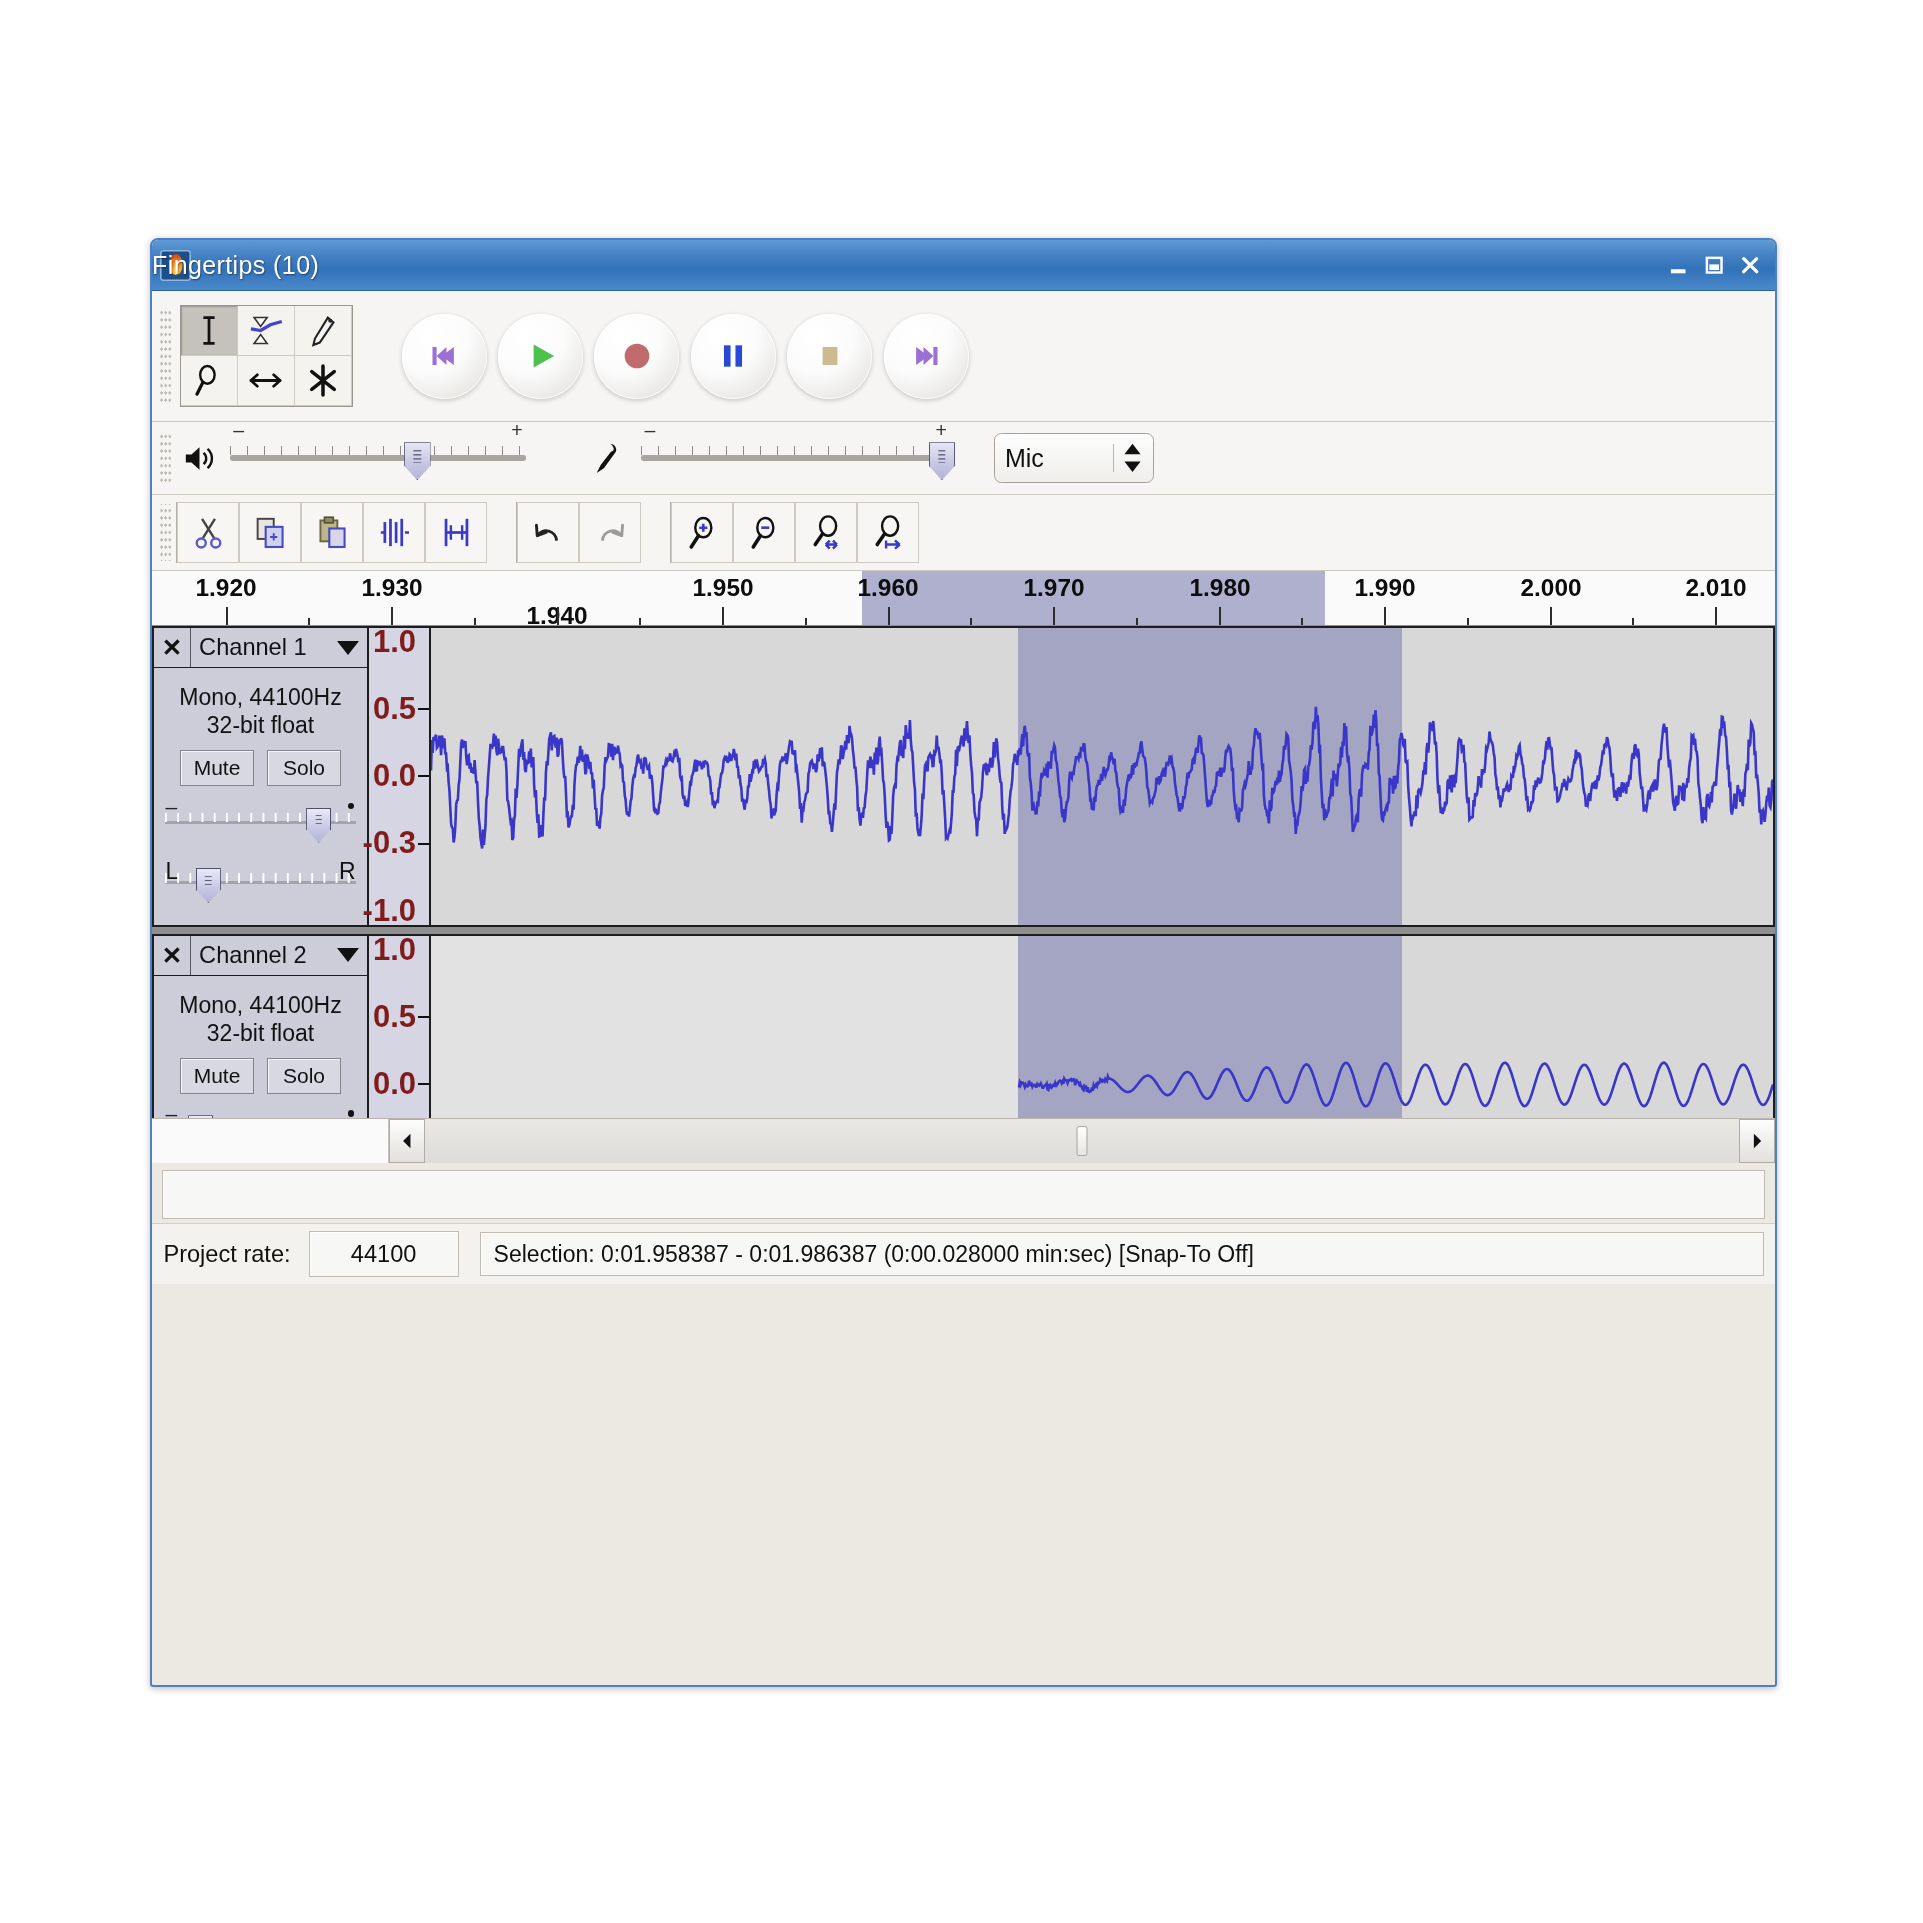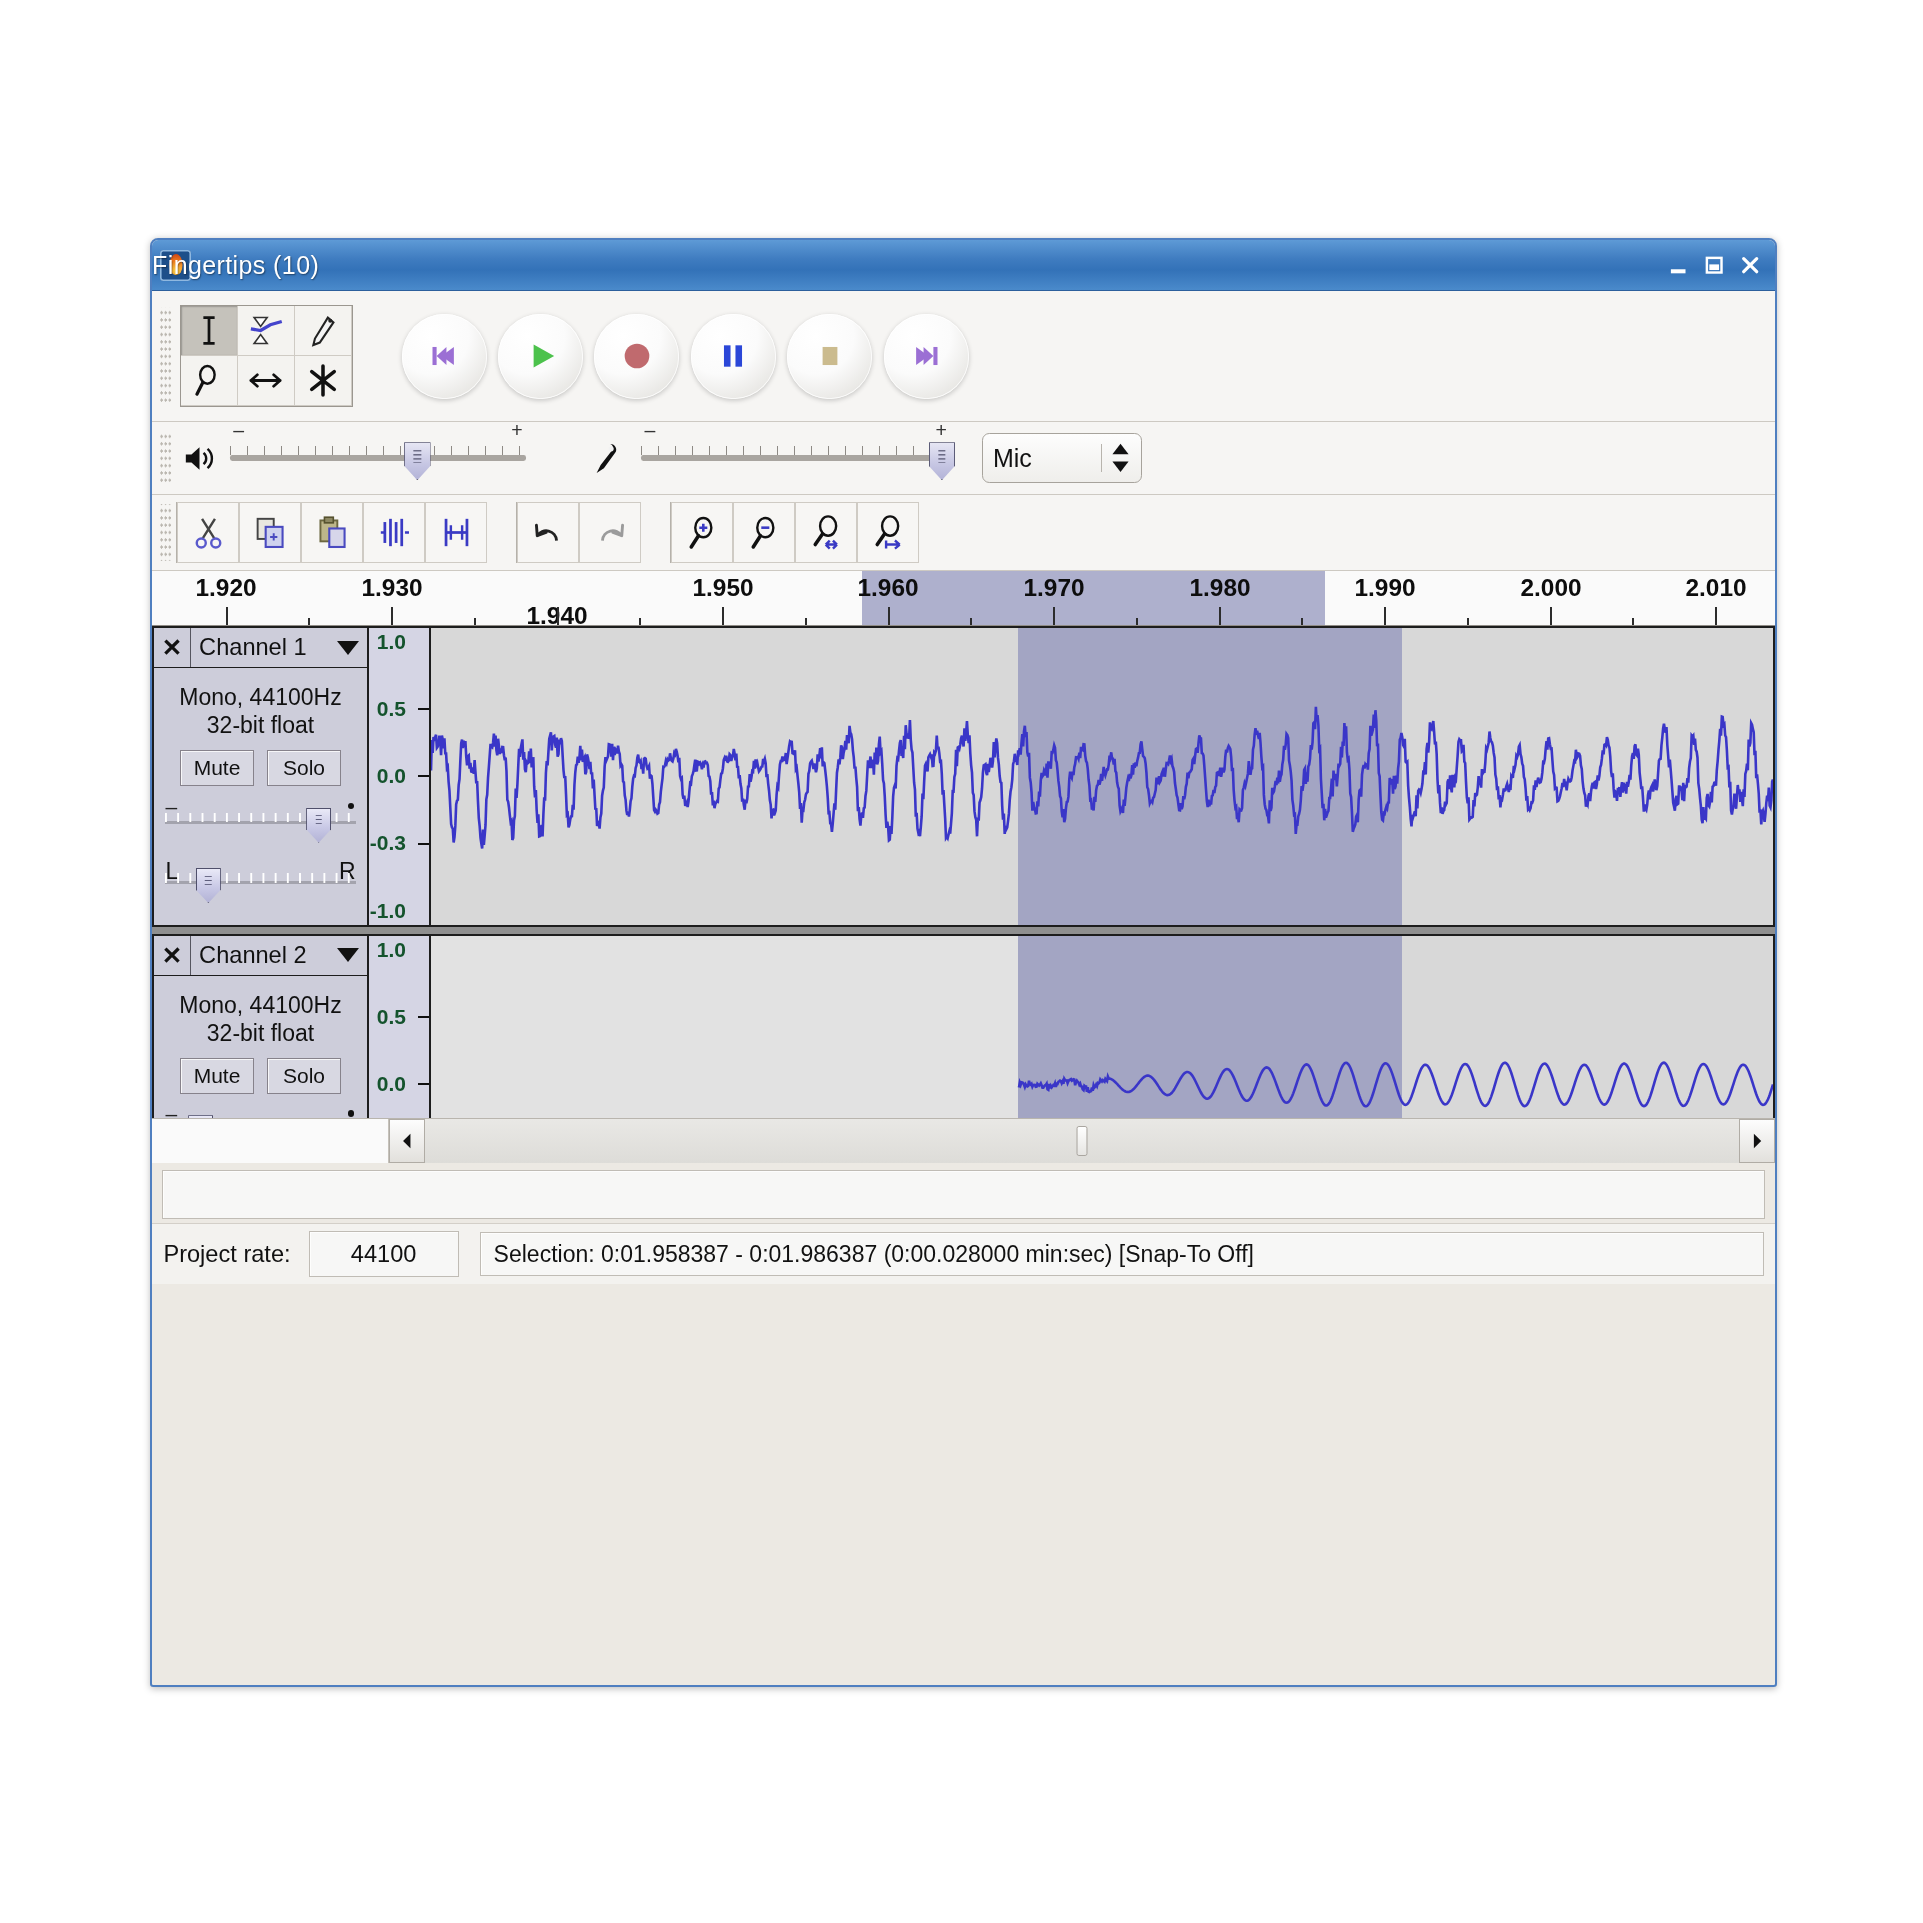--- a/index.html
+++ b/index.html
@@ -105,21 +105,21 @@
     clip-path:polygon(0 0,100% 0,100% 62%,50% 100%,0 62%);
   }
   .sl-thumb:after{
     content:"";position:absolute;left:50%;top:7.3px;transform:translateX(-50%);
     width:7.3px;height:13px;
     background-image:linear-gradient(#6b6b86 1.2px,transparent 1.3px);
     background-size:7.3px 4.1px;
   }
   .sl-minus,.sl-plus{position:absolute;font-size:19.5px;color:#333;top:-21px;}
   .combo{
-    margin-left:32px;width:160px;height:50px;border:0.8px solid #a7a39c;border-radius:7.3px;
+    margin-left:44px;width:160px;height:50px;border:0.8px solid #a7a39c;border-radius:7.3px;
     background:linear-gradient(180deg,#fdfdfd,#efeeeb);
     display:flex;align-items:center;padding:0 9.8px;box-sizing:border-box;cursor:default;
   }
   .combo-val{font-size:25px;color:#111;flex:1;}
   .combo-sep{width:0.8px;height:28px;background:#b8b4ad;margin-right:8.1px;}
   .spin{display:flex;flex-direction:column;gap:2.4px;}
 
   
   .row3{height:75px;}
   .ebtn{
@@ -188,21 +188,21 @@
     background-size:6.5px 4.1px;
   }
   .ps-lbl{position:absolute;font-size:23px;color:#111;top:-4.9px;}
   .ps-minus{position:absolute;left:0;top:-8.1px;font-size:21px;color:#222;}
   .ps-dot{position:absolute;right:1.6px;top:0px;width:6.5px;height:6.5px;border-radius:50%;background:#111;}
 
   .vruler{
     width:62px;flex:none;background:#d5d5e4;border-right:2.4px solid #1d1d1d;
     position:relative;box-sizing:border-box;
   }
-  .vruler .vl{position:absolute;right:23px;font-size:21px;font-weight:bold;color:#14532d;transform:translateY(-50%);}
+  .vruler .vl{position:absolute;right:13px;font-size:31px;font-weight:bold;color:#7f1d1d;transform:translateY(-50%);}
   .vruler .vt{position:absolute;right:0;width:10.6px;height:2.4px;background:#111;}
 
   .wave{position:relative;flex:1;overflow:hidden;background:#d8d8d8;}
   .wave .selbg{position:absolute;top:0;bottom:0;background:#a3a5c3;}
   .wave .blank{position:absolute;top:0;bottom:0;left:0;background:#e2e2e2;}
   .wave svg{position:absolute;left:0;top:0;}
 
   
   .hscroll{
     position:relative;height:44px;background:#f2f1ef;border-top:0.8px solid #b9b5ae;display:flex;align-items:stretch;

